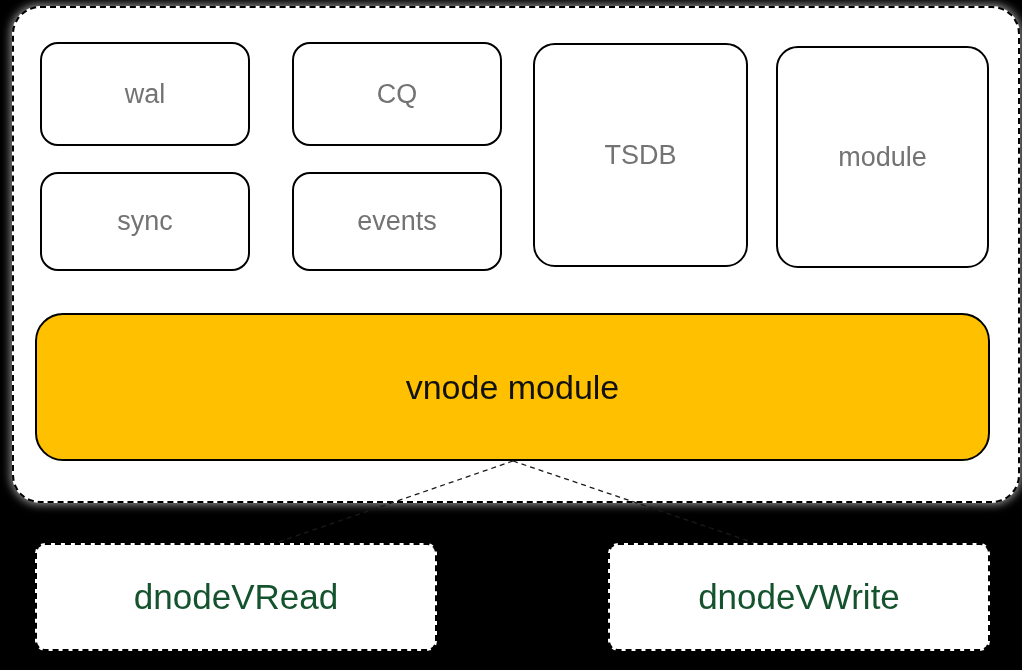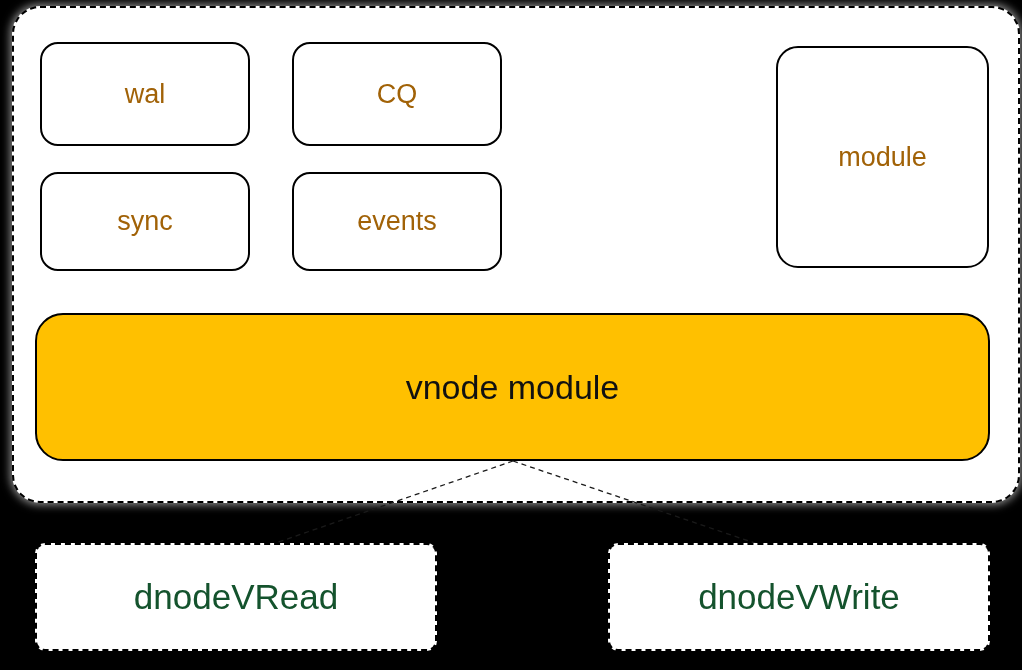--- a/index.html
+++ b/index.html
@@ -28,21 +28,21 @@
   }
   .box {
     position: absolute;
     background: #fff;
     border: 2px solid #000;
     box-sizing: border-box;
     display: flex;
     align-items: center;
     justify-content: center;
     font-size: 27px;
-    color: #a16207;
+    color: #737373;
   }
   .box span { white-space: nowrap; }
   .small { width: 210px; height: 104px; border-radius: 18px; }
   .tall  { border-radius: 22px; }
   .wal    { left: 40px;  top: 42px; }
   .cq     { left: 292px; top: 42px; }
   .tsdb   { left: 533px; top: 43px; width: 215px; height: 224px; }
   .query  { left: 776px; top: 46px; width: 213px; height: 222px; }
   .sync   { left: 40px;  top: 172px; height: 99px; }
   .events { left: 292px; top: 172px; height: 99px; }
@@ -91,20 +91,23 @@
   <div class="container"></div>
 
   <div class="box small wal">
     <span>wal</span>
   </div>
 
   <div class="box small cq">
     <span>CQ</span>
   </div>
 
+  <div class="box tall tsdb">
+    <span>TSDB</span>
+  </div>
 
   <div class="box tall query">
     <span>module</span>
   </div>
 
   <div class="box small events">
     <span>events</span>
   </div>
 
   <div class="box small sync">

